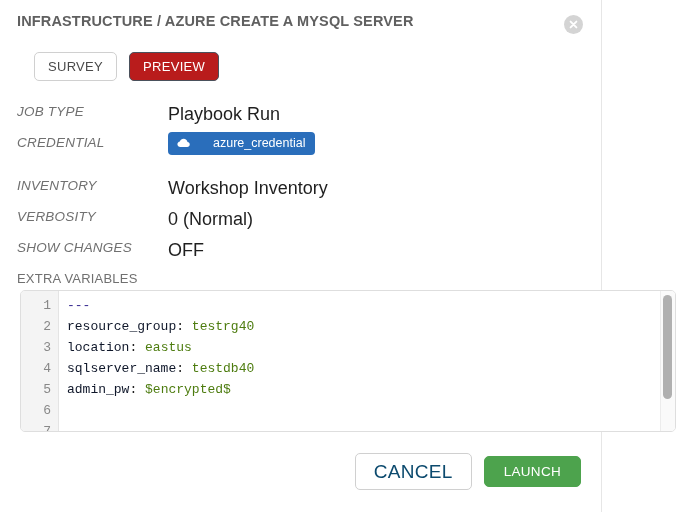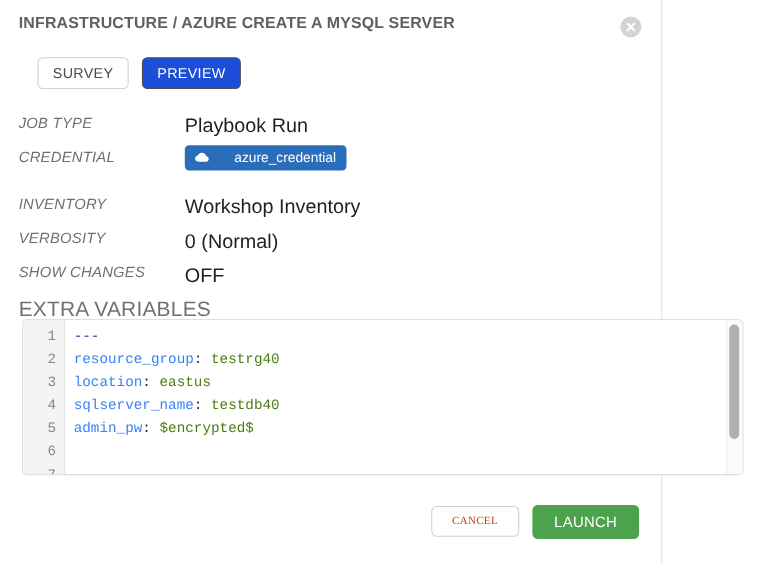--- a/index.html
+++ b/index.html
@@ -72,21 +72,21 @@
     border-radius: 5px;
     padding: 7px 13px 7px 13px;
     letter-spacing: 0.3px;
     cursor: pointer;
     line-height: 1;
   }
   .btn-preview {
     font-family: "Liberation Sans", sans-serif;
     font-size: 13px;
     color: #ffffff;
-    background: #1d4ed8;
+    background: #b91c1c;
     border: 1px solid #4a515c;
     border-radius: 5px;
     padding: 7px 13px 7px 13px;
     letter-spacing: 0.3px;
     cursor: pointer;
     line-height: 1;
   }
 
   
   .details {
@@ -135,21 +135,21 @@
     line-height: 1;
     cursor: pointer;
   }
   .badge svg { display: block; flex: none; }
 
   
   .ev-label {
     position: absolute;
     left: 17px;
     top: 271px;
-    font-size: 19px;
+    font-size: 13px;
     color: #707070;
     text-transform: uppercase;
     letter-spacing: 0.2px;
   }
 
   .editor {
     position: absolute;
     left: 20px;
     top: 290px;
     width: 656px;
@@ -185,21 +185,21 @@
     box-sizing: border-box;
     overflow: hidden;
   }
   .code .cl {
     font-family: "Liberation Mono", monospace;
     font-size: 13px;
     line-height: 21px;
     white-space: pre;
     color: #222222;
   }
-  .k  { color: #3b82f6; }
+  .k  { color: #0f172a; }
   .p  { color: #222222; }
   .v  { color: #4d7c0f; }
   .dash { color: #33268f; }
 
   .vscroll {
     position: absolute;
     right: 0;
     top: 0;
     width: 15px;
     height: 100%;
@@ -221,23 +221,23 @@
   
   .footer {
     position: absolute;
     right: 20px;
     bottom: 22px;
     display: flex;
     gap: 12px;
     align-items: center;
   }
   .btn-cancel {
-    font-family: Liberation Serif, serif;
-    font-size: 10px;
-    color: #c2410c;
+    font-family: Liberation Sans, sans-serif;
+    font-size: 19px;
+    color: #0c4a6e;
     background: #ffffff;
     border: 1px solid #d0d0d0;
     border-radius: 5px;
     padding: 8px 18px;
     letter-spacing: 0.3px;
     cursor: pointer;
     line-height: 1;
   }
   .btn-launch {
     font-family: "Liberation Sans", sans-serif;

